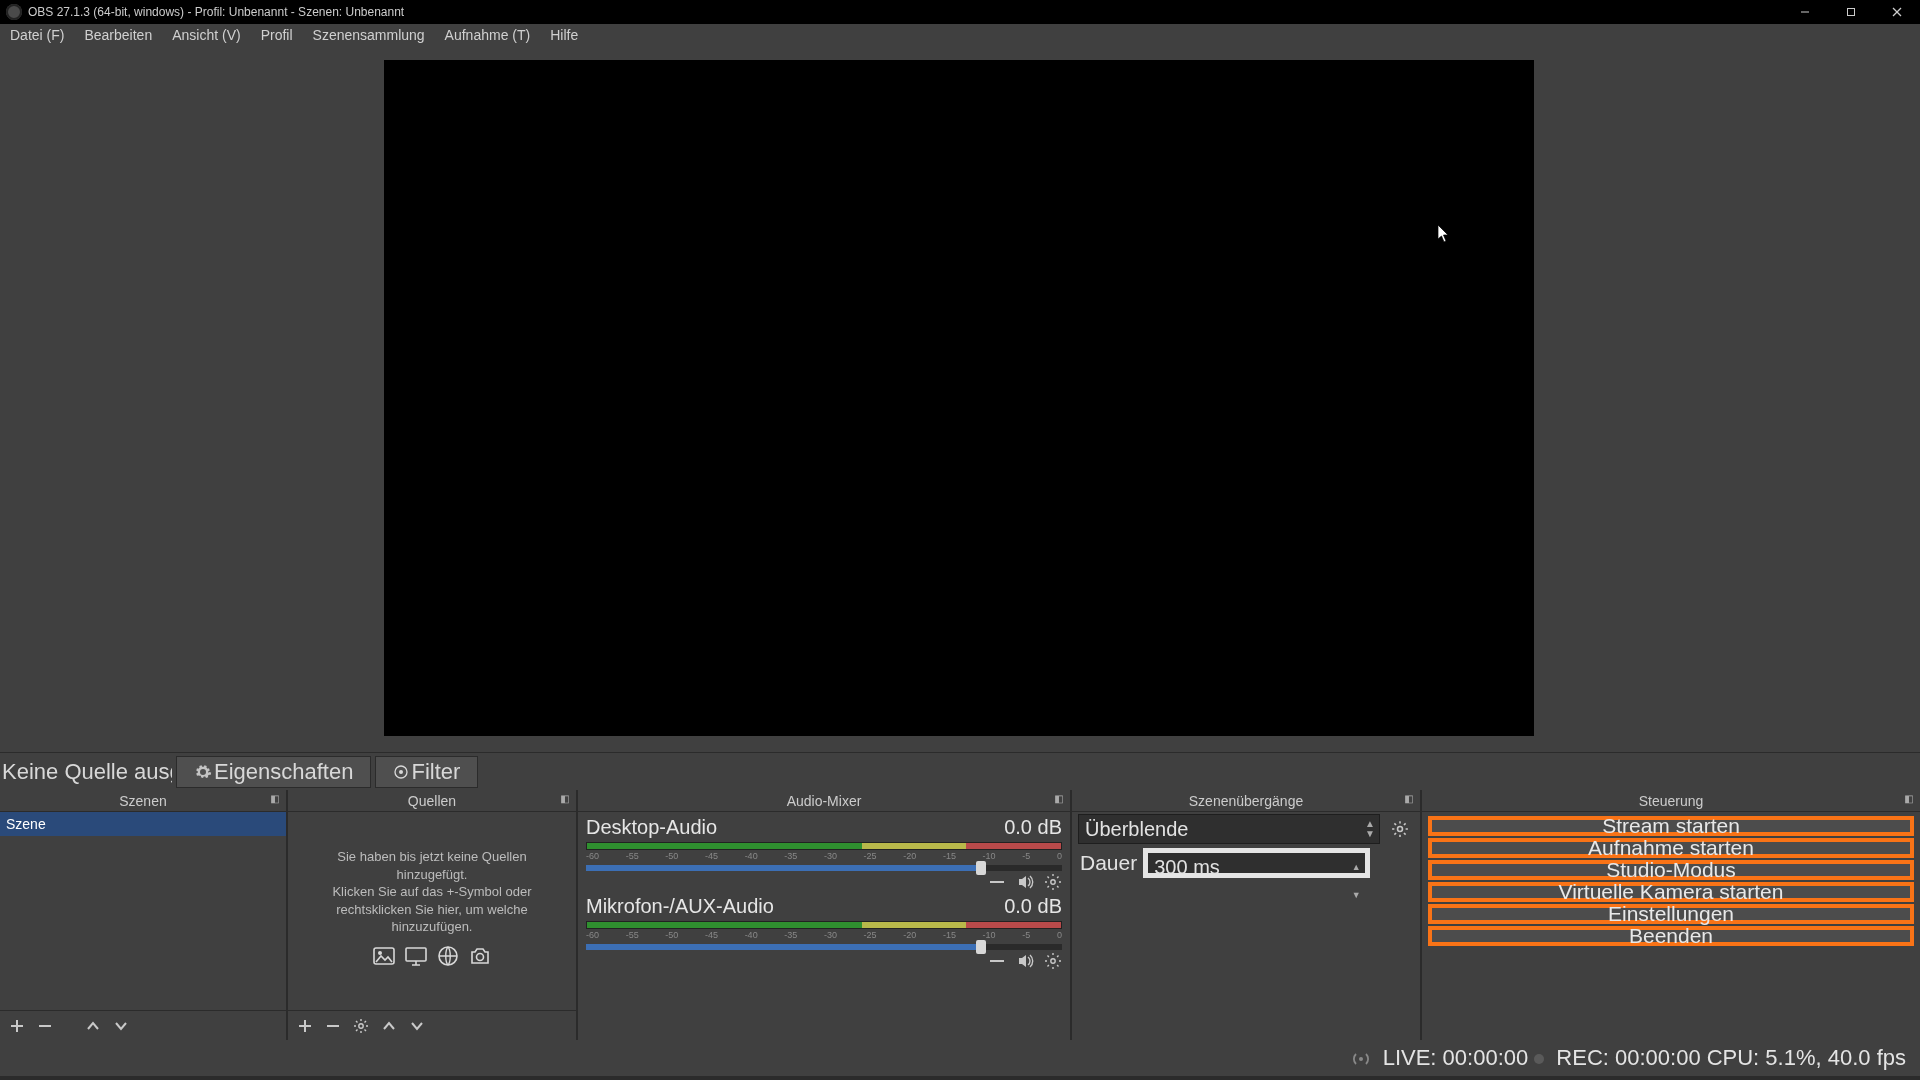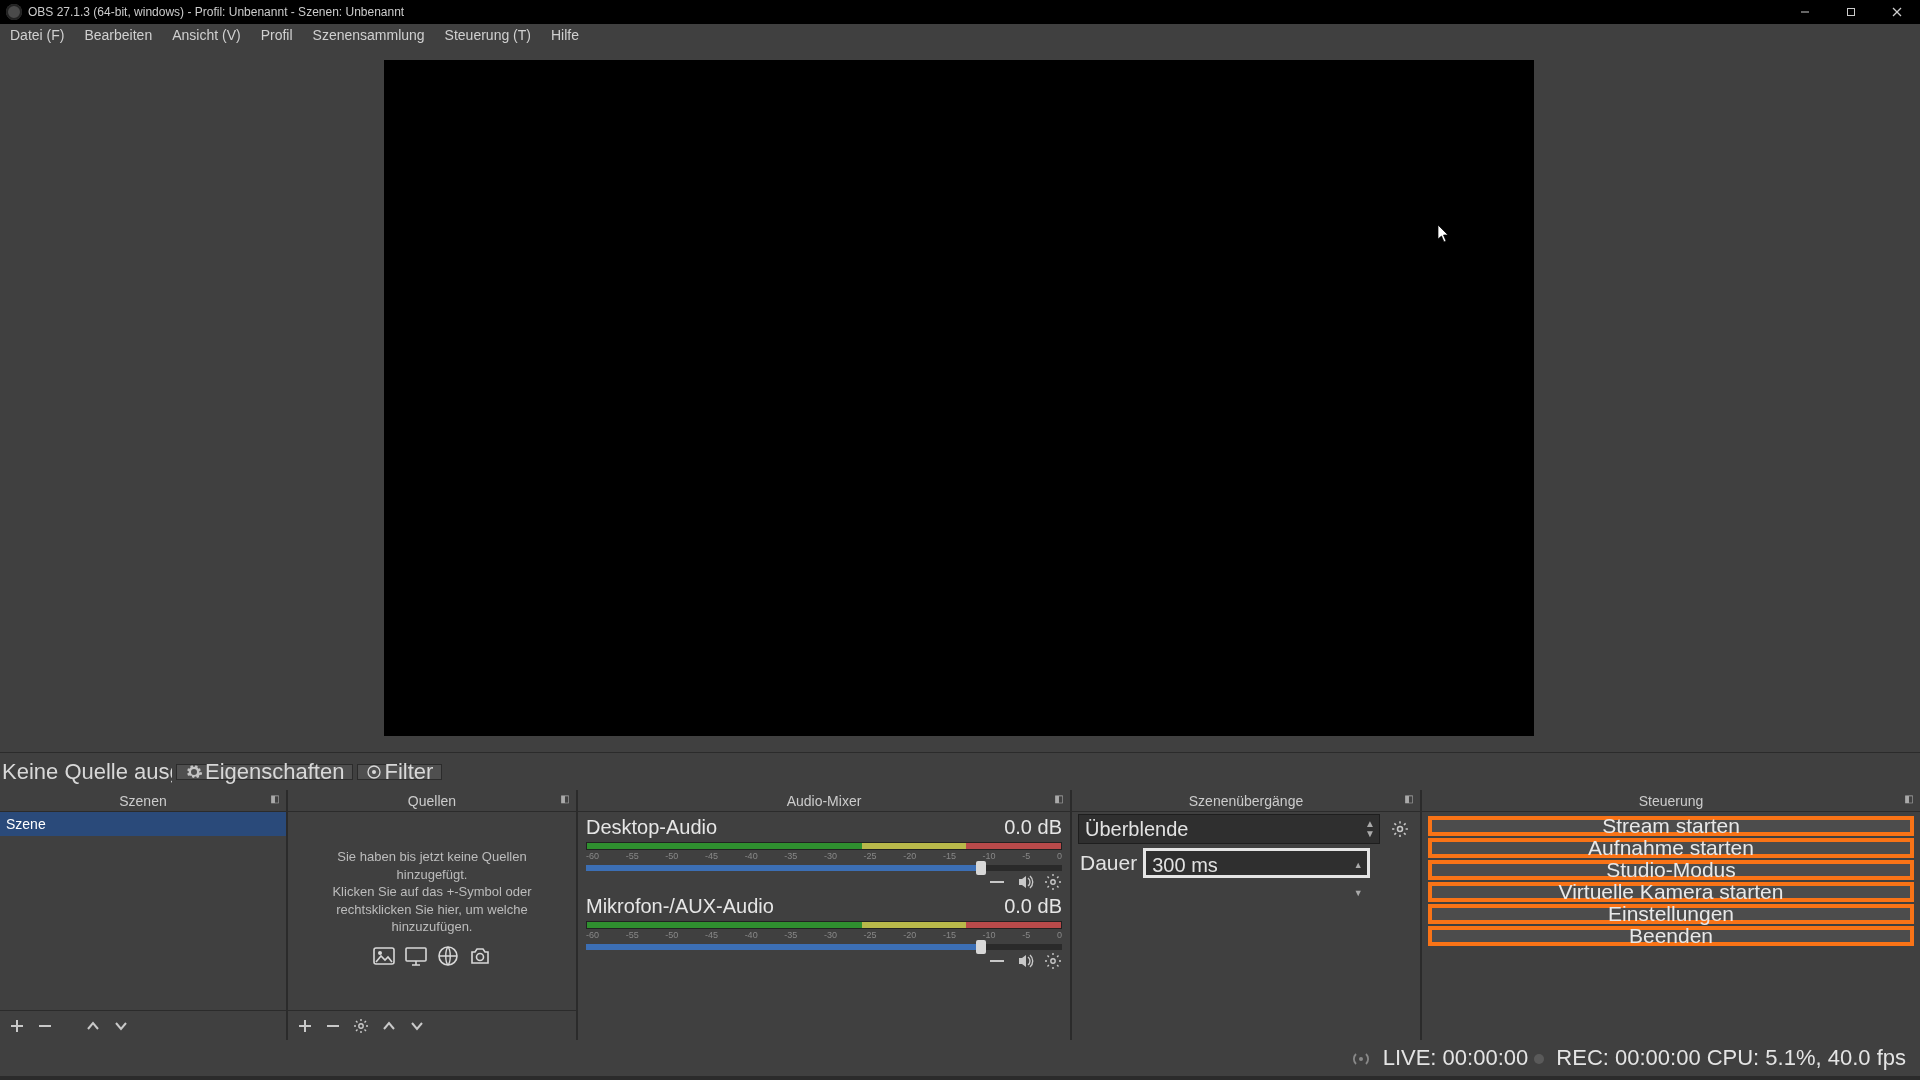--- a/index.html
+++ b/index.html
@@ -12,21 +12,21 @@
 
 .menubar{height:22px;background:#404040;display:flex;align-items:center;font-size:14px}
 .menubar span{padding:0 10px;line-height:22px;color:#d0d0d0}
 
 .mainarea{position:relative;height:706px;background:#404040}
 .preview{position:absolute;left:384px;top:14px;width:1150px;height:676px;background:#000}
 .cursor{position:absolute;left:1437px;top:179px;width:14px;height:20px;pointer-events:none}
 
 .ctx{height:38px;background:#404040;display:flex;align-items:center;padding-left:2px;border-top:1px solid #2b2b2b}
 .ctx .lbl{font-size:22px;color:#d8d8d8;width:170px;overflow:hidden;white-space:nowrap}
-.ctx .btn{height:16px;background:#4f4f4f;border:1px solid #2b2b2b;display:flex;align-items:center;padding:0 8px;font-size:22px;color:#d8d8d8;margin-left:4px}
+.ctx .btn{height:32px;background:#4f4f4f;border:1px solid #2b2b2b;display:flex;align-items:center;padding:0 17px;font-size:22px;color:#d8d8d8;margin-left:4px}
 
 .docks{height:250px;display:flex;background:#404040}
 .dock{display:flex;flex-direction:column;border-right:2px solid #2b2b2b}
 .dock:last-child{border-right:none}
 .dock-head{height:22px;background:#404040;border-bottom:1px solid #2b2b2b;display:flex;align-items:center;justify-content:center;color:#ccc;font-size:14px;position:relative}
 .dock-pop{position:absolute;right:4px;top:3px;width:14px;height:14px;color:#aaa;font-size:10px;text-align:center}
 .dock-body{flex:1;background:#404040;position:relative;overflow:hidden}
 
 .scene-item{height:24px;background:#2a4a7a;color:#fff;padding-left:6px;line-height:24px;font-size:14px}
 
@@ -44,21 +44,21 @@
 .mixer-slider{height:6px;background:#2a2a2a;position:relative;margin-top:2px}
 .mixer-slider .fill{position:absolute;left:0;top:0;bottom:0;width:82%;background:#3c6fb5}
 .mixer-slider .knob{position:absolute;left:82%;top:-4px;width:10px;height:14px;background:#d8d8d8;border-radius:2px}
 .mixer-ctrls{display:flex;justify-content:flex-end;gap:10px;margin-top:2px;color:#c8c8c8}
 .mixer-ctrls svg{width:18px;height:18px}
 
 .trans-row{display:flex;align-items:center;height:34px;padding:0 6px;gap:6px}
 .trans-sel{flex:1;height:30px;background:#2f2f2f;border:1px solid #1e1e1e;color:#e2e2e2;font-size:20px;padding-left:6px;line-height:28px;position:relative}
 .trans-sel .arr{position:absolute;right:4px;top:4px;font-size:10px;color:#aaa;line-height:10px}
 .trans-lbl{font-size:21px;color:#e2e2e2;padding-left:2px}
-.trans-spin{width:227px;height:30px;background:#2f2f2f;border:3px solid #e5e5e5;color:#e2e2e2;font-size:20px;padding-left:6px;line-height:28px;position:relative}
+.trans-spin{width:227px;height:30px;background:#2f2f2f;border:5px solid #e5e5e5;color:#e2e2e2;font-size:20px;padding-left:6px;line-height:28px;position:relative}
 .spin-arrows{position:absolute;right:0;top:0;bottom:0;width:18px;display:flex;flex-direction:column}
 .spin-arrows div{flex:1;display:flex;align-items:center;justify-content:center;font-size:9px;color:#aaa}
 .gear-btn{width:28px;height:28px;display:flex;align-items:center;justify-content:center;color:#c8c8c8}
 
 .ctrl-col{display:flex;flex-direction:column;gap:2px;padding:4px 6px}
 .ctrl-btn{height:20px;background:#4c4c4c;border:4px solid #f97316;color:#e8e8e8;font-size:21px;display:flex;align-items:center;justify-content:center}
 
 .status{height:36px;background:#404040;display:flex;align-items:center;justify-content:flex-end;gap:6px;padding-right:14px;font-size:22px;color:#e4e4e4}
 .status .dot{width:10px;height:10px;border-radius:50%;background:#5a5a5a;display:inline-block;margin-right:6px;vertical-align:middle}
 .status .sig{width:20px;height:16px;display:inline-block;margin-right:6px;vertical-align:middle}
@@ -88,21 +88,21 @@
       </svg>
     </div>
 </div>
 
 <div class="menubar">
   <span>Datei (F)</span>
   <span>Bearbeiten</span>
   <span>Ansicht (V)</span>
   <span>Profil</span>
   <span>Szenensammlung</span>
-  <span>Steuerung (T)</span>
+  <span>Aufnahme (T)</span>
   <span>Hilfe</span>
 </div>
 
 <div class="mainarea">
   <div class="preview"></div>
   <svg class="cursor" viewBox="0 0 12 20">
       <path d="M0 0 L0 14 L3.5 11 L6 17 L8 16 L5.5 10 L10 10 Z" fill="#fff" stroke="#000" stroke-width="0.7"></path>
     </svg>
 </div>
 

